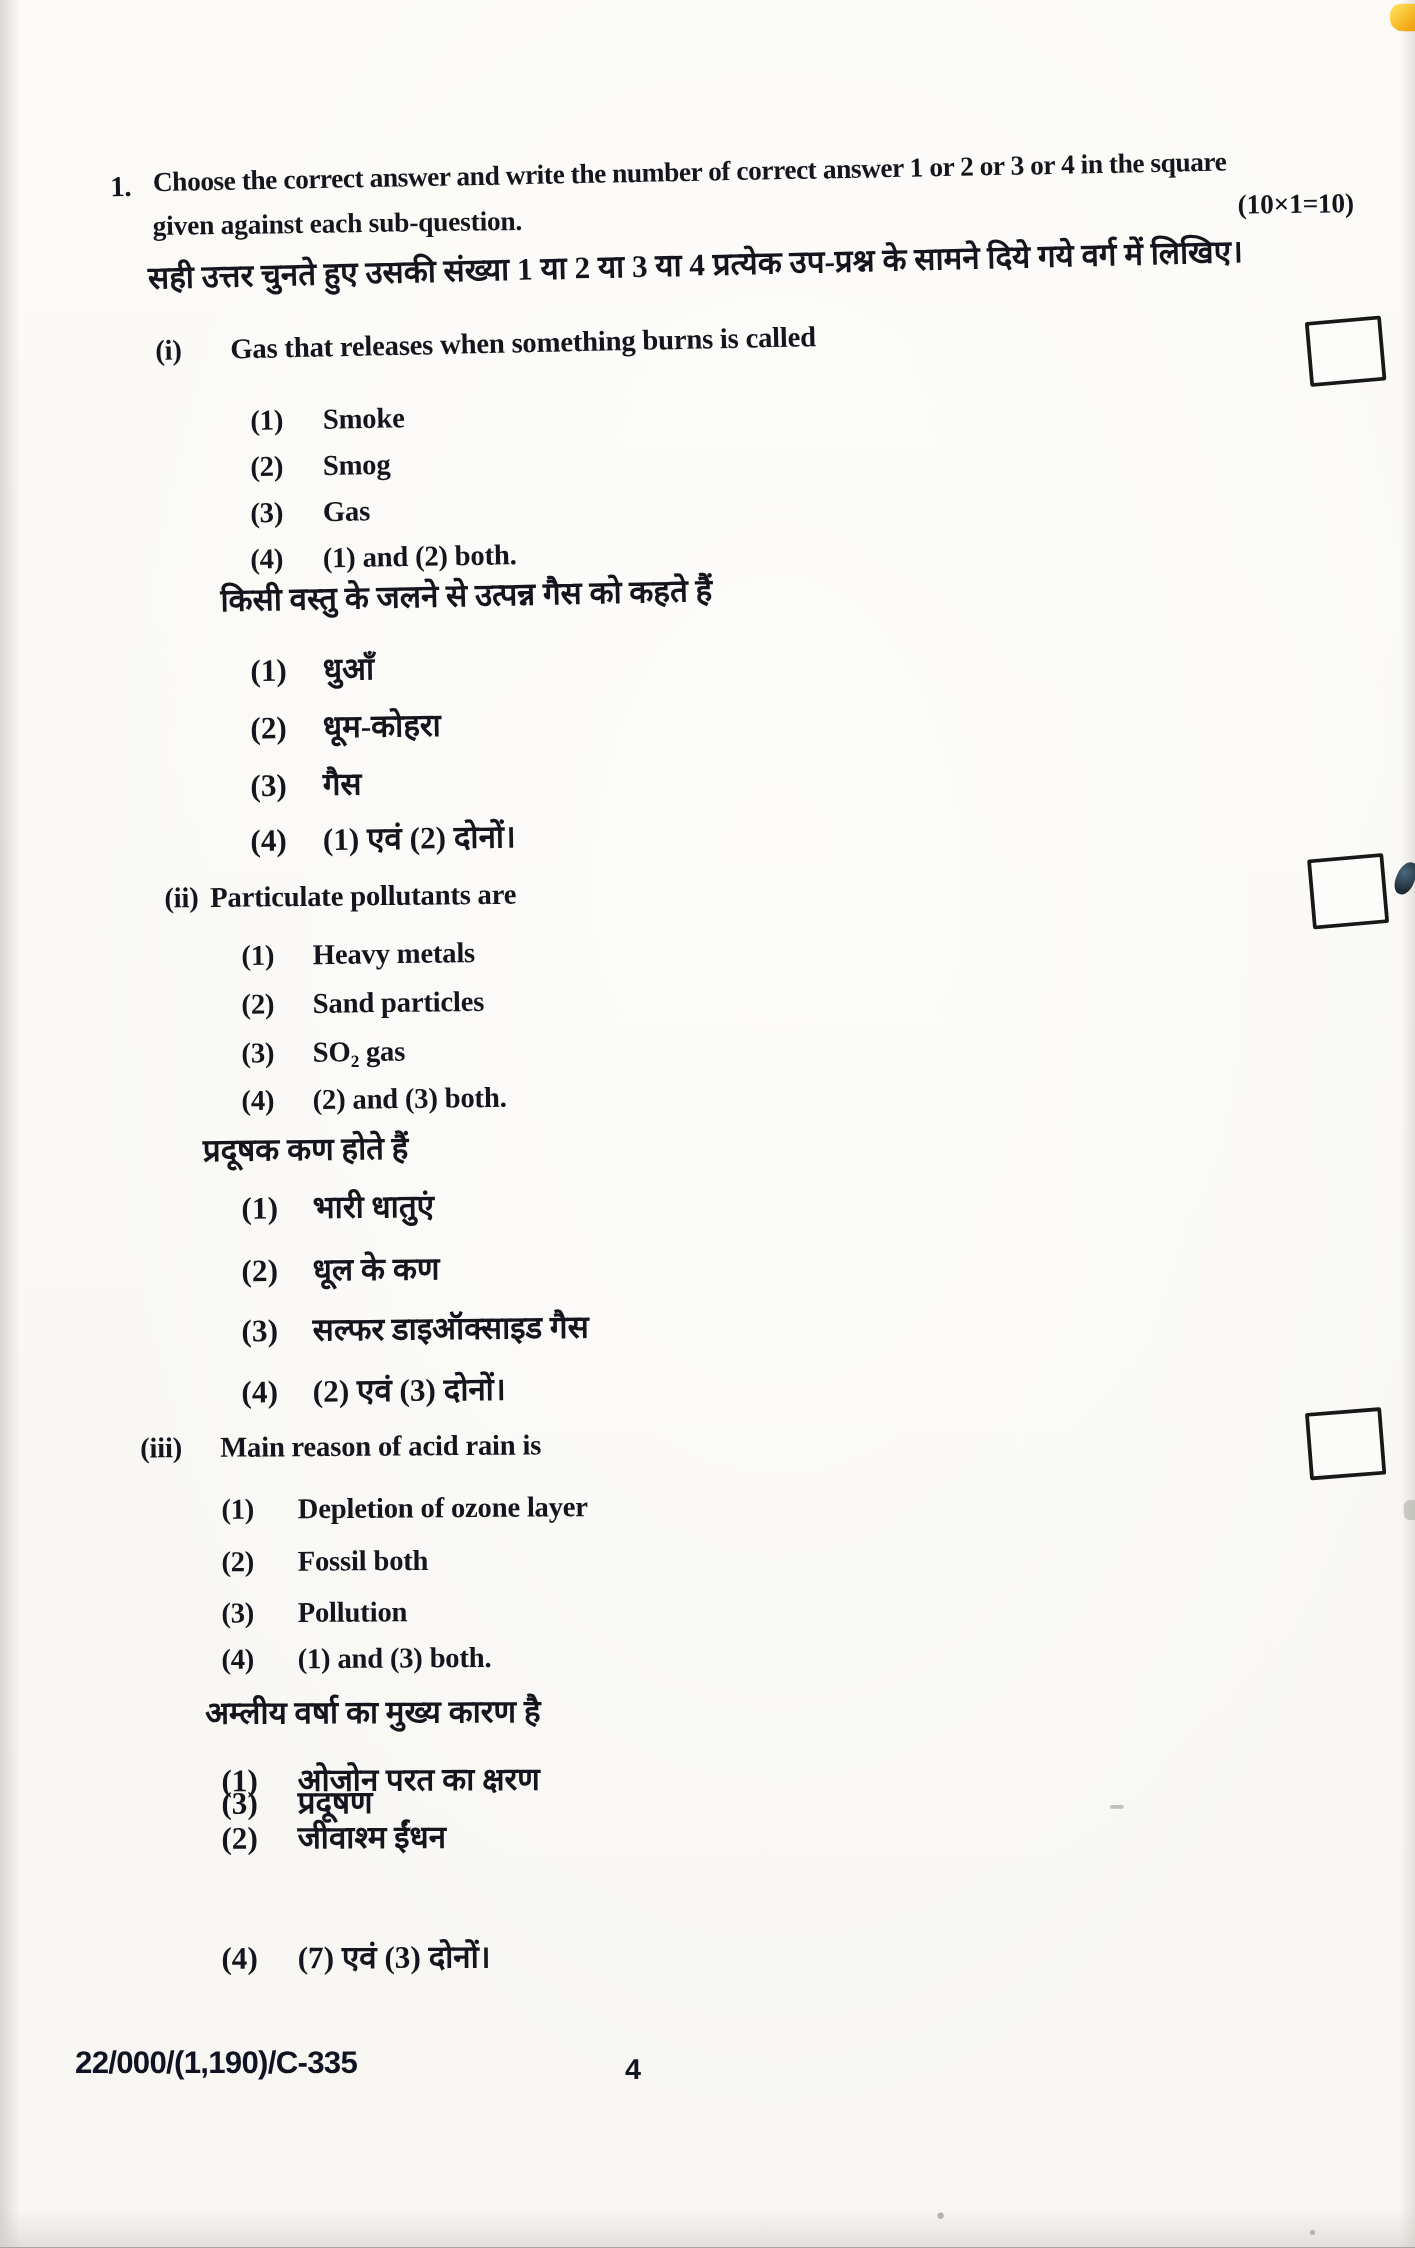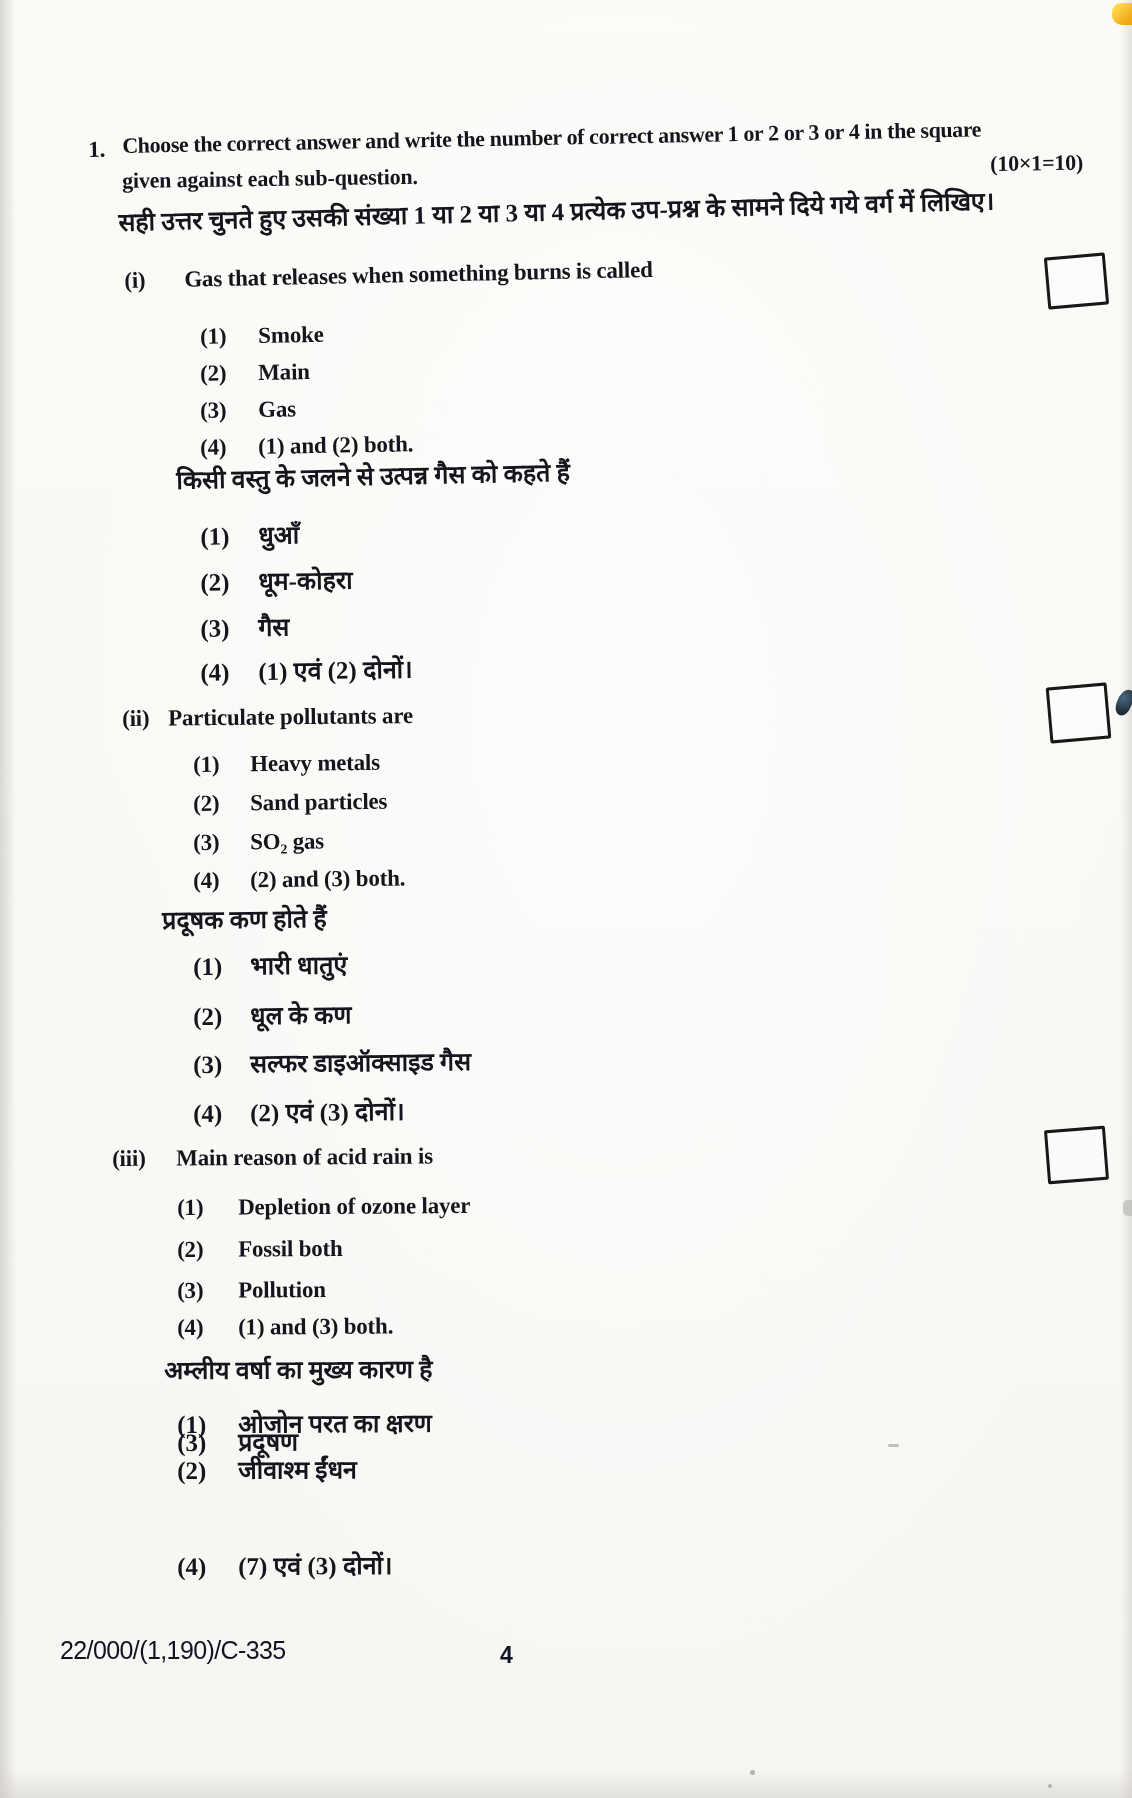--- a/index.html
+++ b/index.html
@@ -17,40 +17,40 @@
     background:linear-gradient(90deg,rgba(190,187,181,.55),rgba(251,250,248,0));}
   .shade-right{position:absolute;right:0;top:0;bottom:0;width:12px;
     background:linear-gradient(270deg,rgba(200,197,190,.45),rgba(251,250,248,0));}
   .shade-bottom{position:absolute;left:0;right:0;bottom:0;height:30px;
     background:linear-gradient(0deg,rgba(205,202,196,.5),rgba(251,250,248,0));}
   .line{position:absolute;white-space:nowrap;transform-origin:0 0;}
   .en{font-weight:600;letter-spacing:-0.2px;font-size:23px;}
   .hi{font-weight:600;font-size:25px;}
   .small{font-size:22px;}
   .lbl{display:inline-block;}
-  .w60{width:60px;} .w46{width:46px;} .w64{width:64px;}
+  .w60{width:60px;} .w46{width:46px;text-align:center;} .w64{width:64px;}
   .num{display:inline-block;}
   .nw58 .num{width:58px;} .nw57 .num{width:57px;} .nw61 .num{width:61px;}
   .r11{transform:rotate(-1.1deg);} .r14{transform:rotate(-1.4deg);}
   .r12{transform:rotate(-1.2deg);} .r10{transform:rotate(-1.0deg);}
   .r09{transform:rotate(-0.9deg);} .r07{transform:rotate(-0.7deg);}
   .r06{transform:rotate(-0.6deg);} .r045{transform:rotate(-0.45deg);}
   .r04{transform:rotate(-0.4deg);} .r03{transform:rotate(-0.3deg);}
   .ansbox{position:absolute;width:55px;height:46px;border:3.5px solid #181818;
     border-radius:2px;background:rgba(255,255,255,.4);transform:rotate(-5deg);}
   .ink-blot{position:absolute;width:15px;height:27px;
     background:radial-gradient(circle at 35% 35%, #4a6a80, #202e3a 70%);
     border-radius:65% 35% 55% 45%;transform:rotate(18deg);}
   .edge-mark{position:absolute;width:9px;height:16px;background:#a9a9a4;
     border-radius:5px 0 0 5px;opacity:.55;}
   .yellow-tab{position:absolute;left:1112px;top:3px;width:20px;height:22px;
     border-radius:9px 0 0 10px;
     background:linear-gradient(135deg,#ffd84e 20%,#efa513 85%);}
   .footer-code{position:absolute;font-family:"Liberation Sans",sans-serif;
-    font-weight:400;font-size:25px;letter-spacing:-0.6px;color:#101322;}
+    font-weight:700;font-size:25px;letter-spacing:-0.6px;color:#101322;}
   .page-num{position:absolute;font-family:"Liberation Sans",sans-serif;
     font-weight:700;font-size:23px;color:#101322;}
   .speck{position:absolute;background:#b4b2ac;border-radius:50%;}
   .dash-mark{position:absolute;width:11px;height:3px;background:#9a9a97;opacity:.6;border-radius:2px;}
 </style>
 </head>
 <body>
 
 <div class="page">
 
@@ -67,21 +67,21 @@
 
   <div class="line en r12" style="left:124px;top:268px;">
     <span class="lbl w60">(i)</span><span>Gas that releases when something burns is called</span>
   </div>
   <div class="ansbox" style="left:1046px;top:255px;"></div>
 
   <div class="line en nw58 r10" style="left:200px;top:324px;">
     <span class="num">(1)</span><span>Smoke</span>
   </div>
   <div class="line en nw58 r10" style="left:200px;top:361px;">
-    <span class="num">(2)</span><span>Main</span>
+    <span class="num">(2)</span><span>Smog</span>
   </div>
   <div class="line en nw58 r10" style="left:200px;top:398px;">
     <span class="num">(3)</span><span>Gas</span>
   </div>
   <div class="line en nw58 r10" style="left:200px;top:435px;">
     <span class="num">(4)</span><span>(1) and (2) both.</span>
   </div>
 
   <div class="line hi r12" style="left:176px;top:462px;">किसी वस्तु के जलने से उत्पन्न गैस को कहते हैं</div>
 

